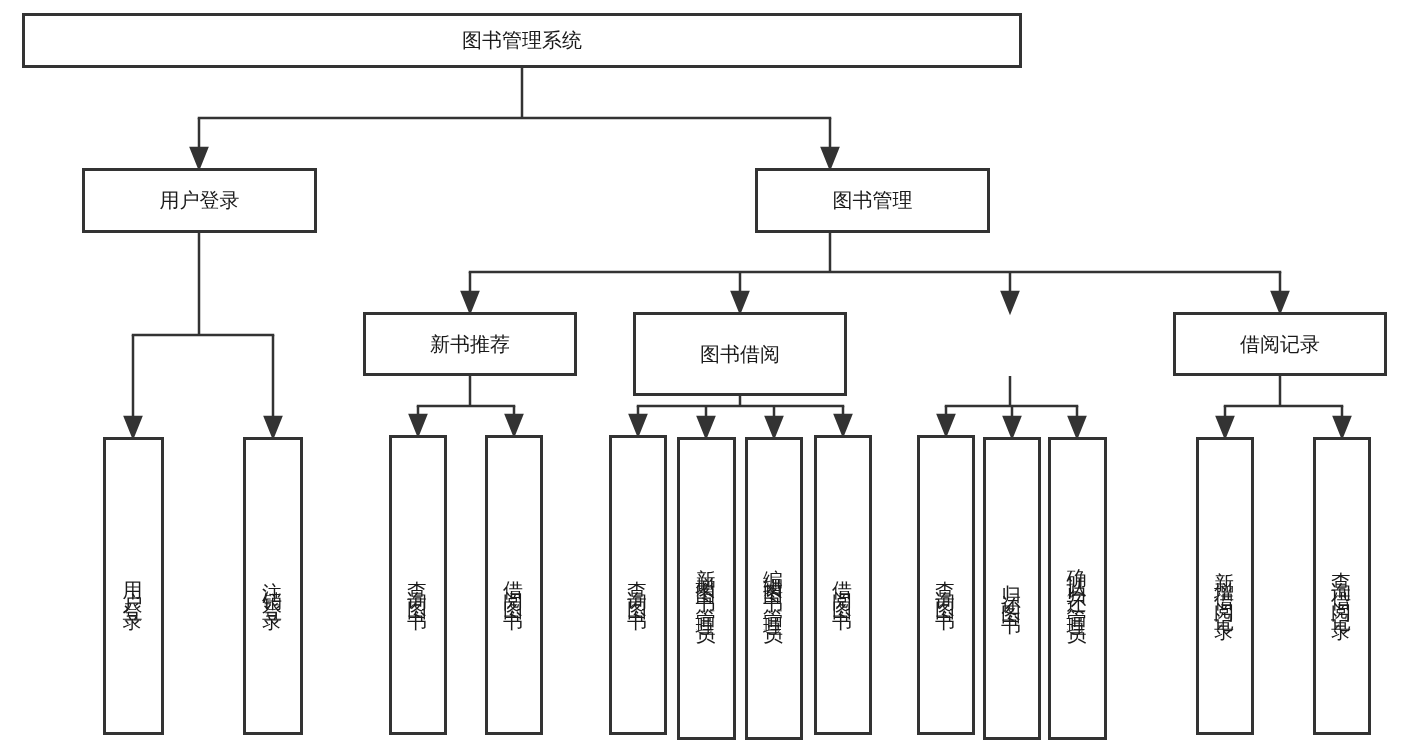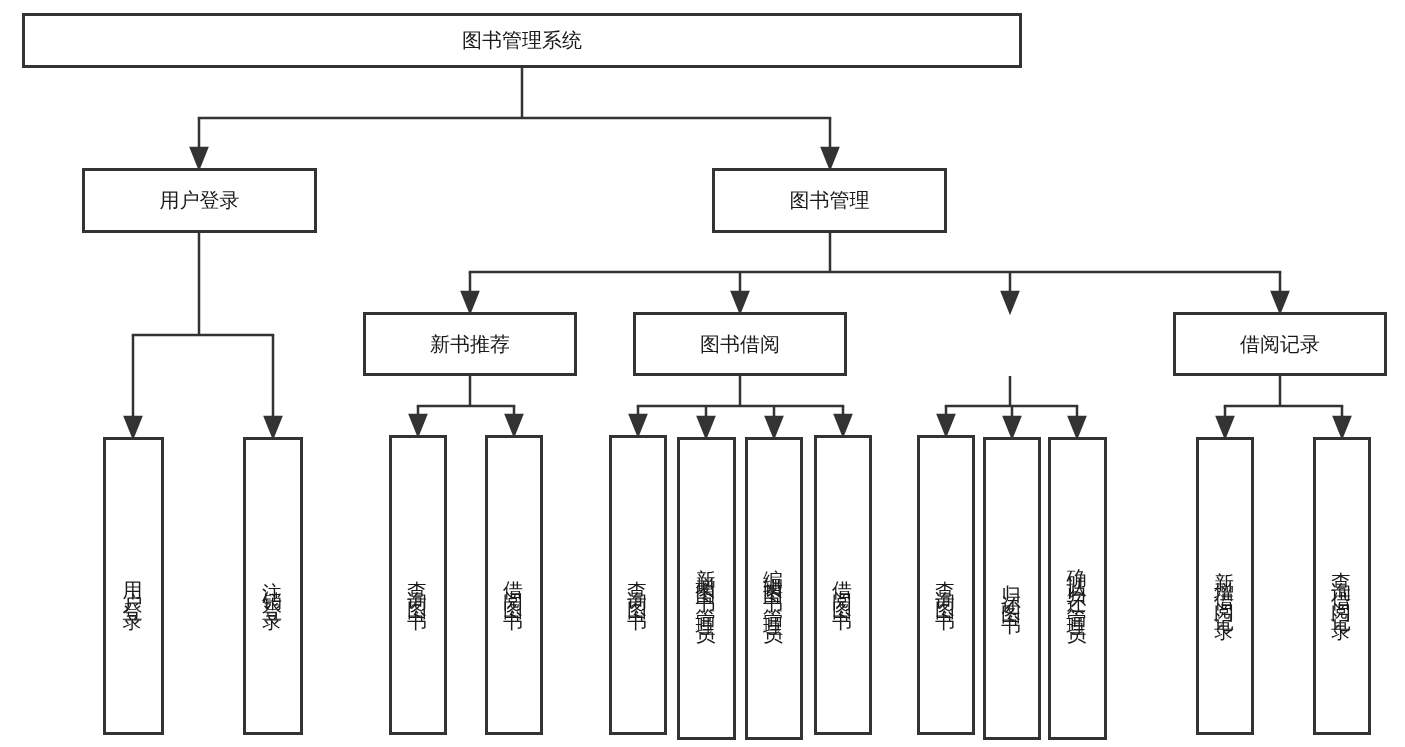--- a/index.html
+++ b/index.html
@@ -122,24 +122,24 @@
         <polygon points="1217,417 1233,417 1225,437"></polygon>
         <line x1="1342" y1="406" x2="1342" y2="417"></line>
         <polygon points="1334,417 1350,417 1342,437"></polygon>
       </g>
     </g>
   </svg>
 
   <div class="node" style="left:22px; top:13px; width:1000px; height:55px;">图书管理系统</div>
 
   <div class="node" style="left:82px; top:168px; width:235px; height:65px;">用户登录</div>
-  <div class="node" style="left:712px; top:168px; width:235px; height:65px;">图书管理</div>
+  <div class="node" style="left:755px; top:168px; width:235px; height:65px;">图书管理</div>
 
   <div class="node" style="left:363px; top:312px; width:214px; height:64px;">新书推荐</div>
-  <div class="node" style="left:633px; top:312px; width:214px; height:64px;">图书借阅</div>
+  <div class="node" style="left:633px; top:312px; width:214px; height:84px;">图书借阅</div>
   <div class="node" style="left:1173px; top:312px; width:214px; height:64px;">借阅记录</div>
 
   <div class="node vnode" style="left:103px; top:437px; width:61px; height:298px;">用户登录</div>
   <div class="node vnode" style="left:243px; top:437px; width:60px; height:298px;">注销登录</div>
 
   <div class="node vnode" style="left:389px; top:435px; width:58px; height:300px;">查询图书</div>
   <div class="node vnode" style="left:485px; top:435px; width:58px; height:300px;">借阅图书</div>
 
   <div class="node vnode" style="left:609px; top:435px; width:58px; height:300px;">查询图书</div>
   <div class="node vnode long" style="left:677px; top:437px; width:59px; height:303px;">新增图书（管理员）</div>

